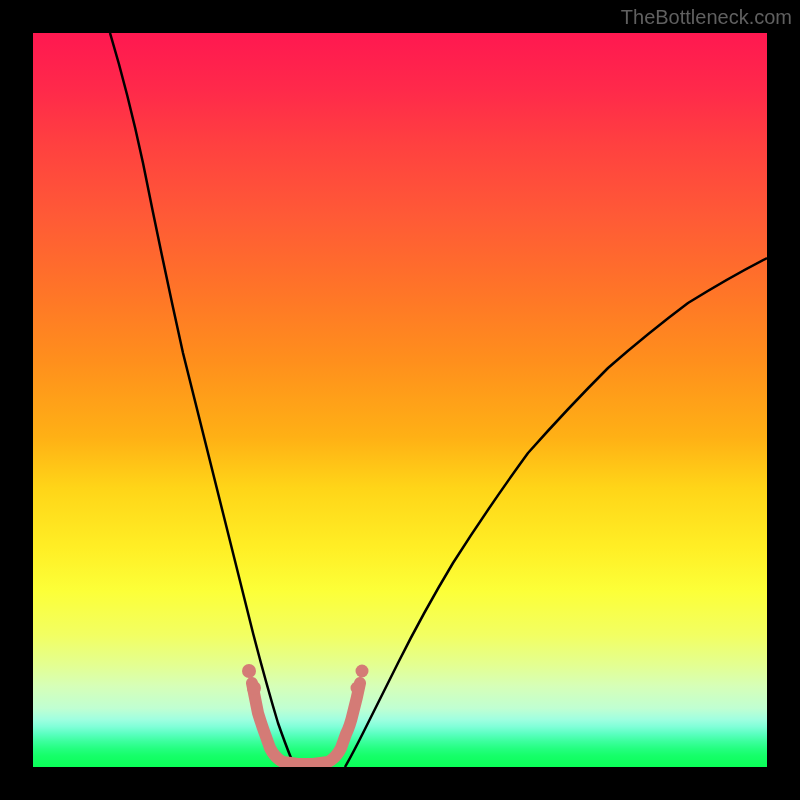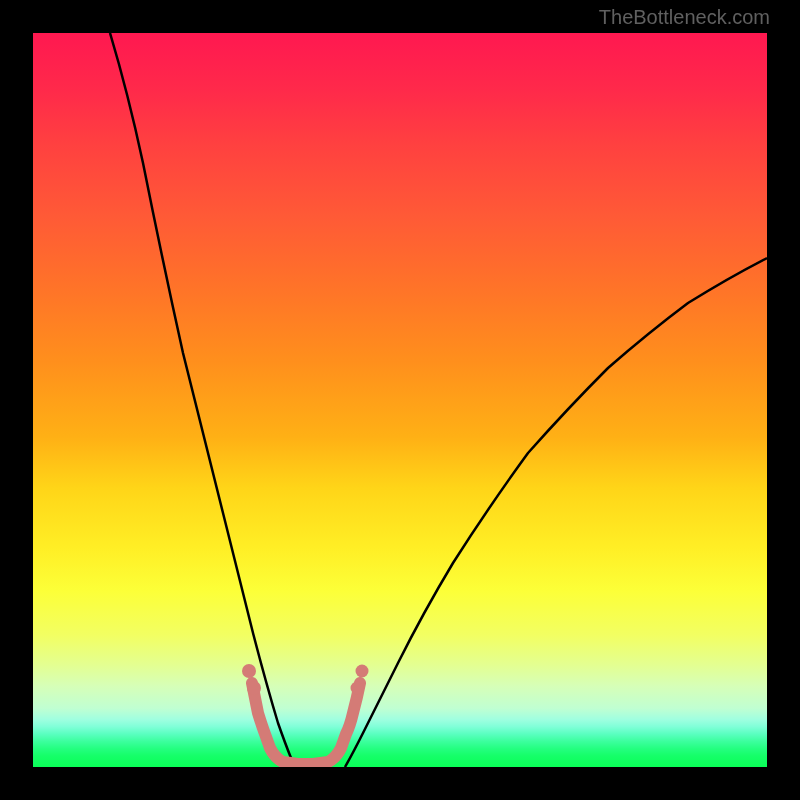--- a/index.html
+++ b/index.html
@@ -7,21 +7,21 @@
       width: 800px;
       height: 800px;
       background: #000000;
       position: relative;
       font-family: Arial, sans-serif;
       overflow: hidden;
     }
     .watermark {
       position: absolute;
       top: 6px;
-      right: 30px;
+      right: 8px;
       color: #606060;
       font-size: 20px;
       font-weight: 500;
       z-index: 10;
     }
     .chart-area {
       position: absolute;
       left: 33px;
       top: 33px;
       width: 734px;

